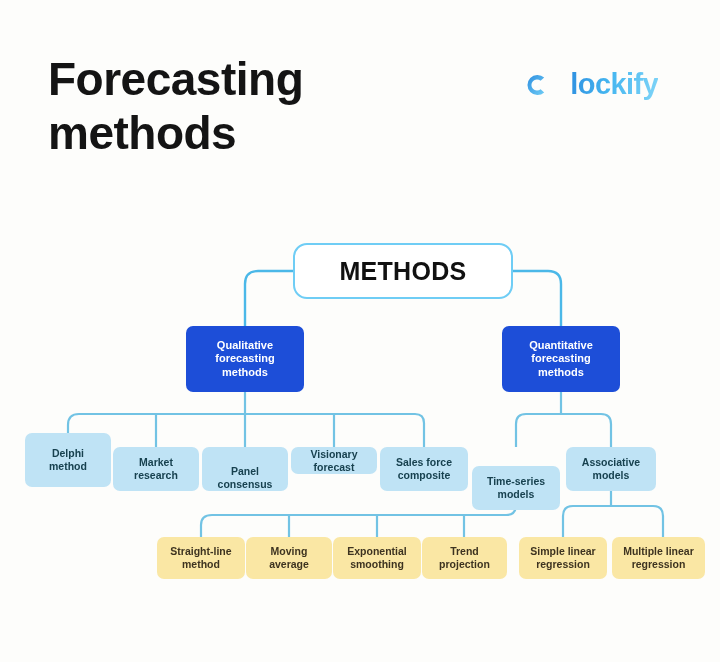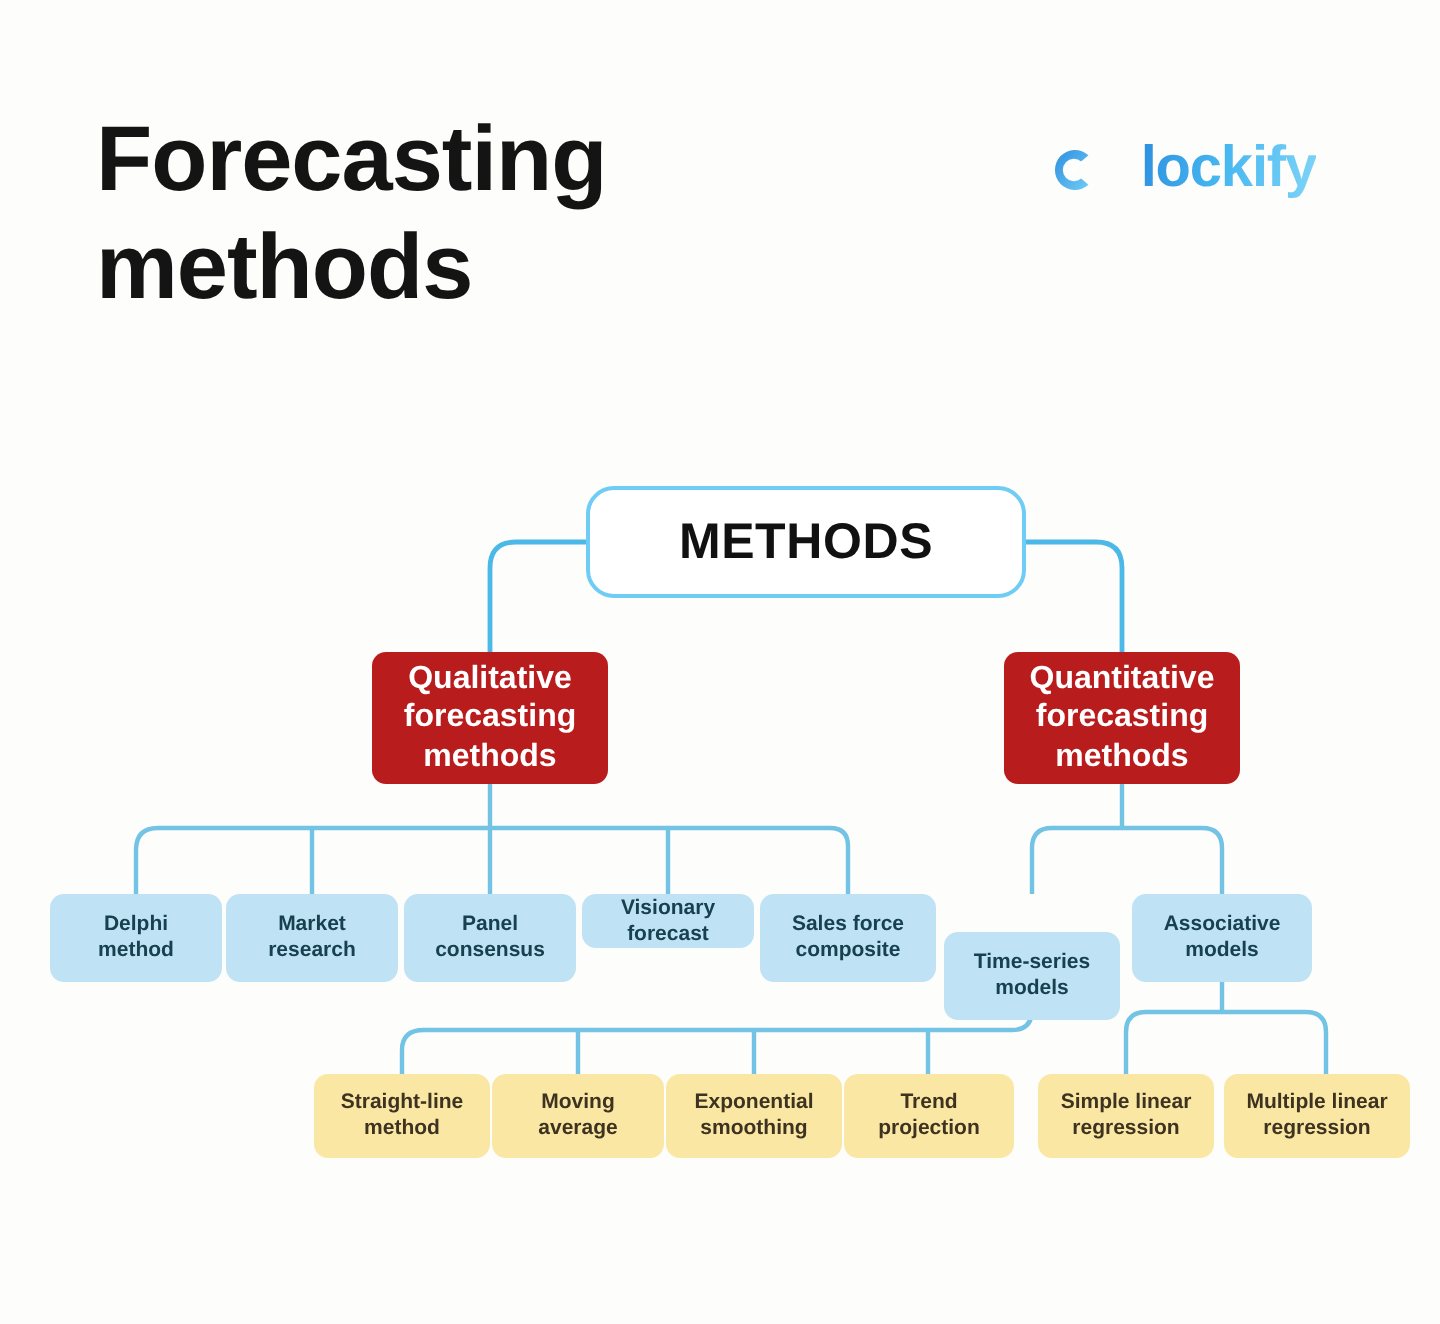--- a/index.html
+++ b/index.html
@@ -80,24 +80,24 @@
     background: #ffffff;
     border: 2.5px solid #6fcdf5;
     border-radius: 14px;
     color: #111111;
     font-size: 25px;
     font-weight: 700;
     letter-spacing: 0.3px;
   }
 
   .node.primary {
-    background: #b91c1c;
+    background: #1d4ed8;
     border-radius: 7px;
     color: #ffffff;
-    font-size: 16px;
+    font-size: 11px;
     font-weight: 700;
   }
 
   .node.secondary {
     background: #bfe3f5;
     border-radius: 7px;
     color: #17414f;
     font-size: 10.5px;
     font-weight: 700;
   }
@@ -174,29 +174,29 @@
       <span>Qualitative
 forecasting
 methods</span>
     </div>
     <div class="node primary" style="left:502px; top:326px; width:118px; height:66px;text-align:center;">
       <span>Quantitative
 forecasting
 methods</span>
     </div>
 
-    <div class="node secondary" style="left:25px; top:447px; width:86px; height:44px;">
+    <div class="node secondary" style="left:25px; top:433px; width:86px; height:54px;">
       <span>Delphi
 method</span>
     </div>
     <div class="node secondary" style="left:113px; top:447px; width:86px; height:44px;">
       <span>Market
 research</span>
     </div>
-    <div class="node secondary" style="left:202px; top:447px; width:86px; height:44px;">
+    <div class="node secondary" style="left:202px; top:447px; width:86px; height:44px;align-items:flex-end;">
       <span>Panel
 consensus</span>
     </div>
     <div class="node secondary" style="left:291px; top:447px; width:86px; height:27px;">
       <span>Visionary
 forecast</span>
     </div>
     <div class="node secondary" style="left:380px; top:447px; width:88px; height:44px;">
       <span>Sales force
 composite</span>

